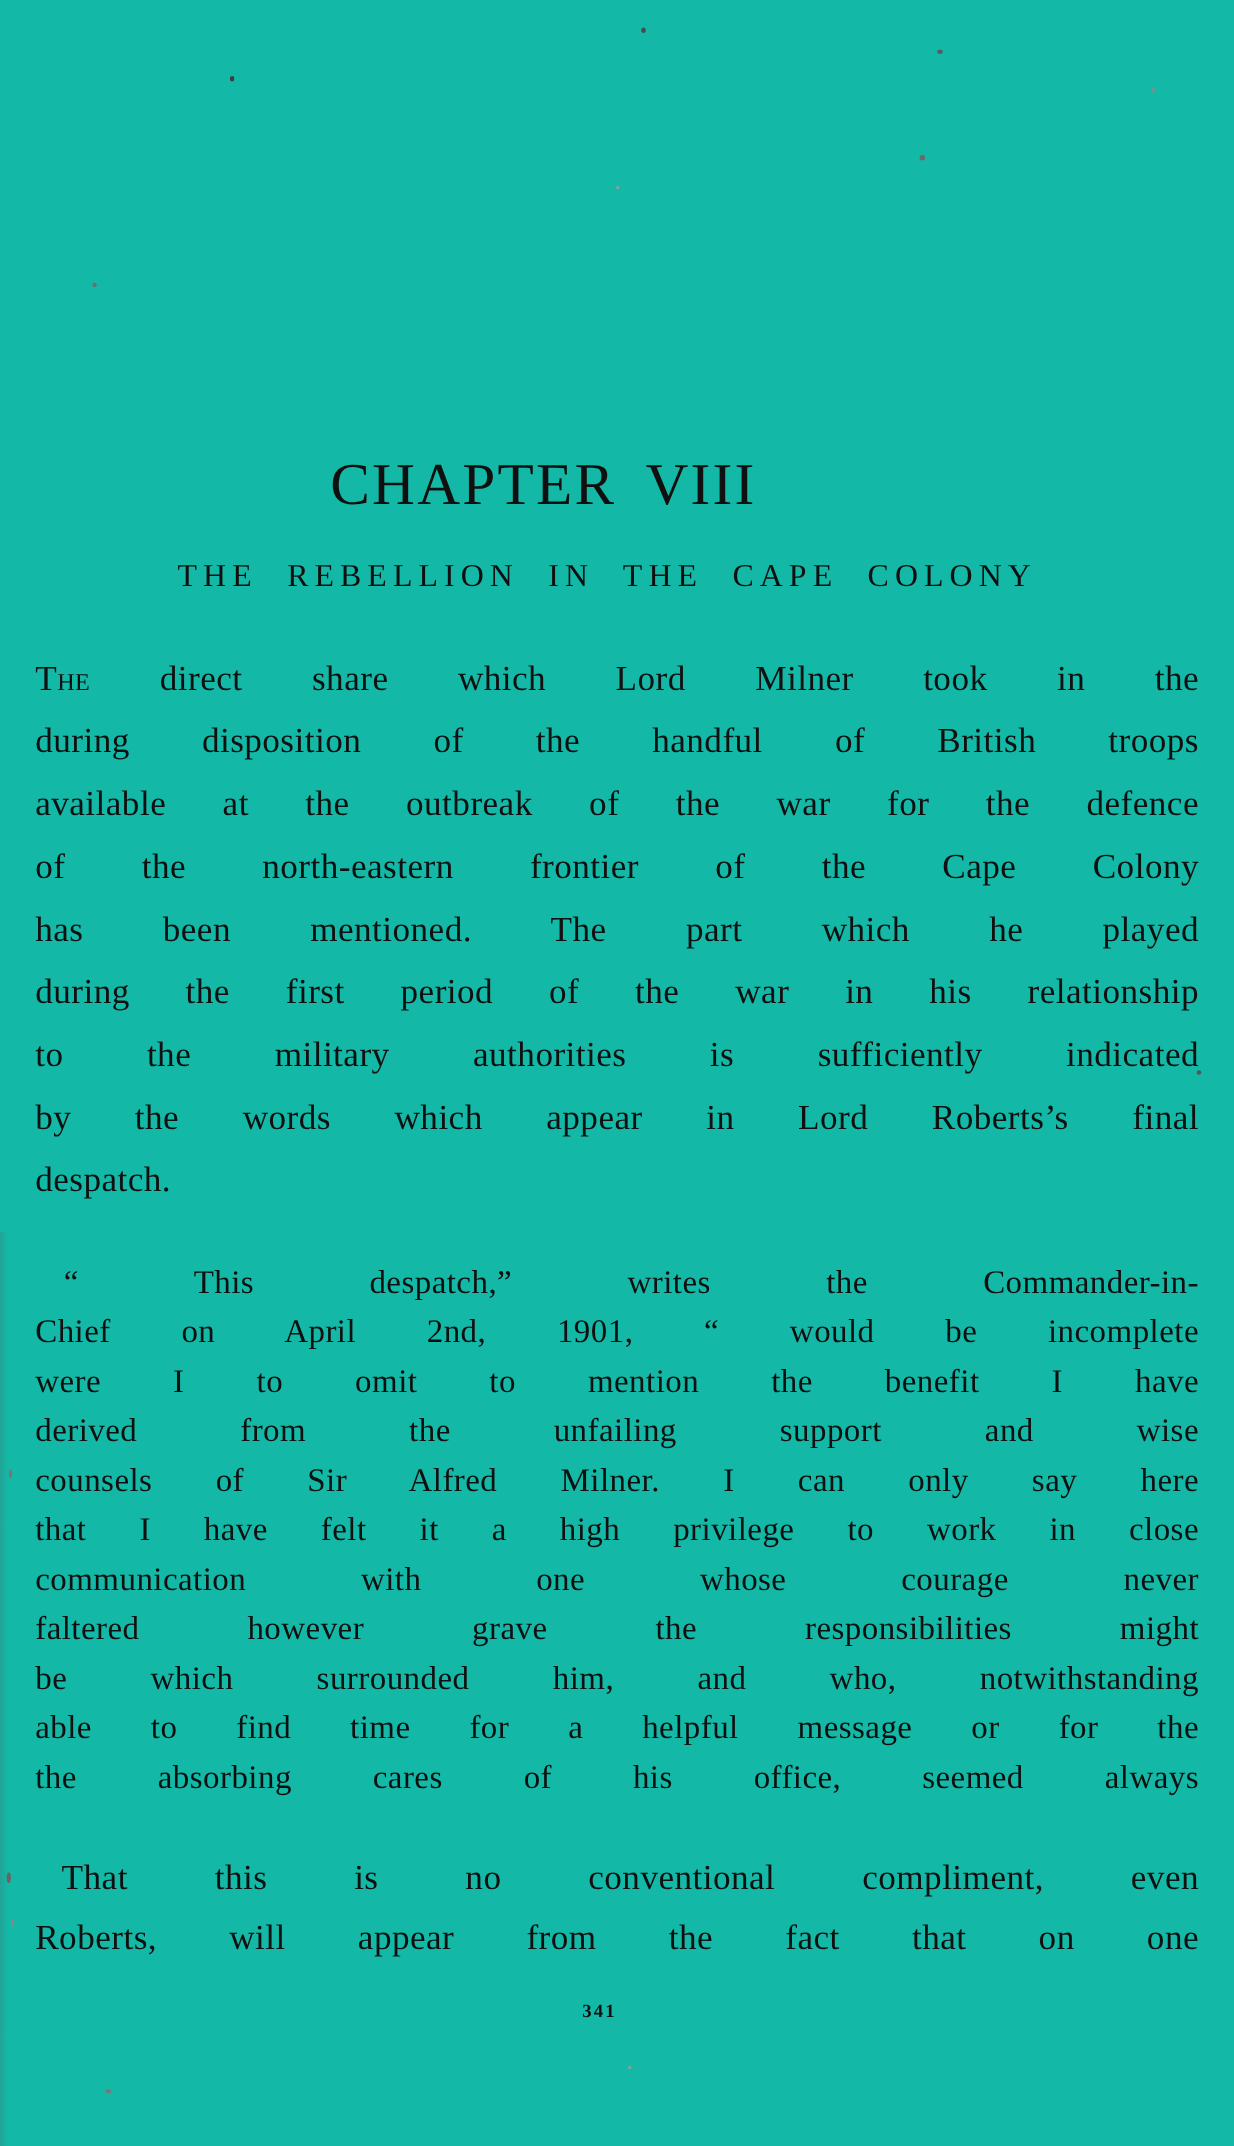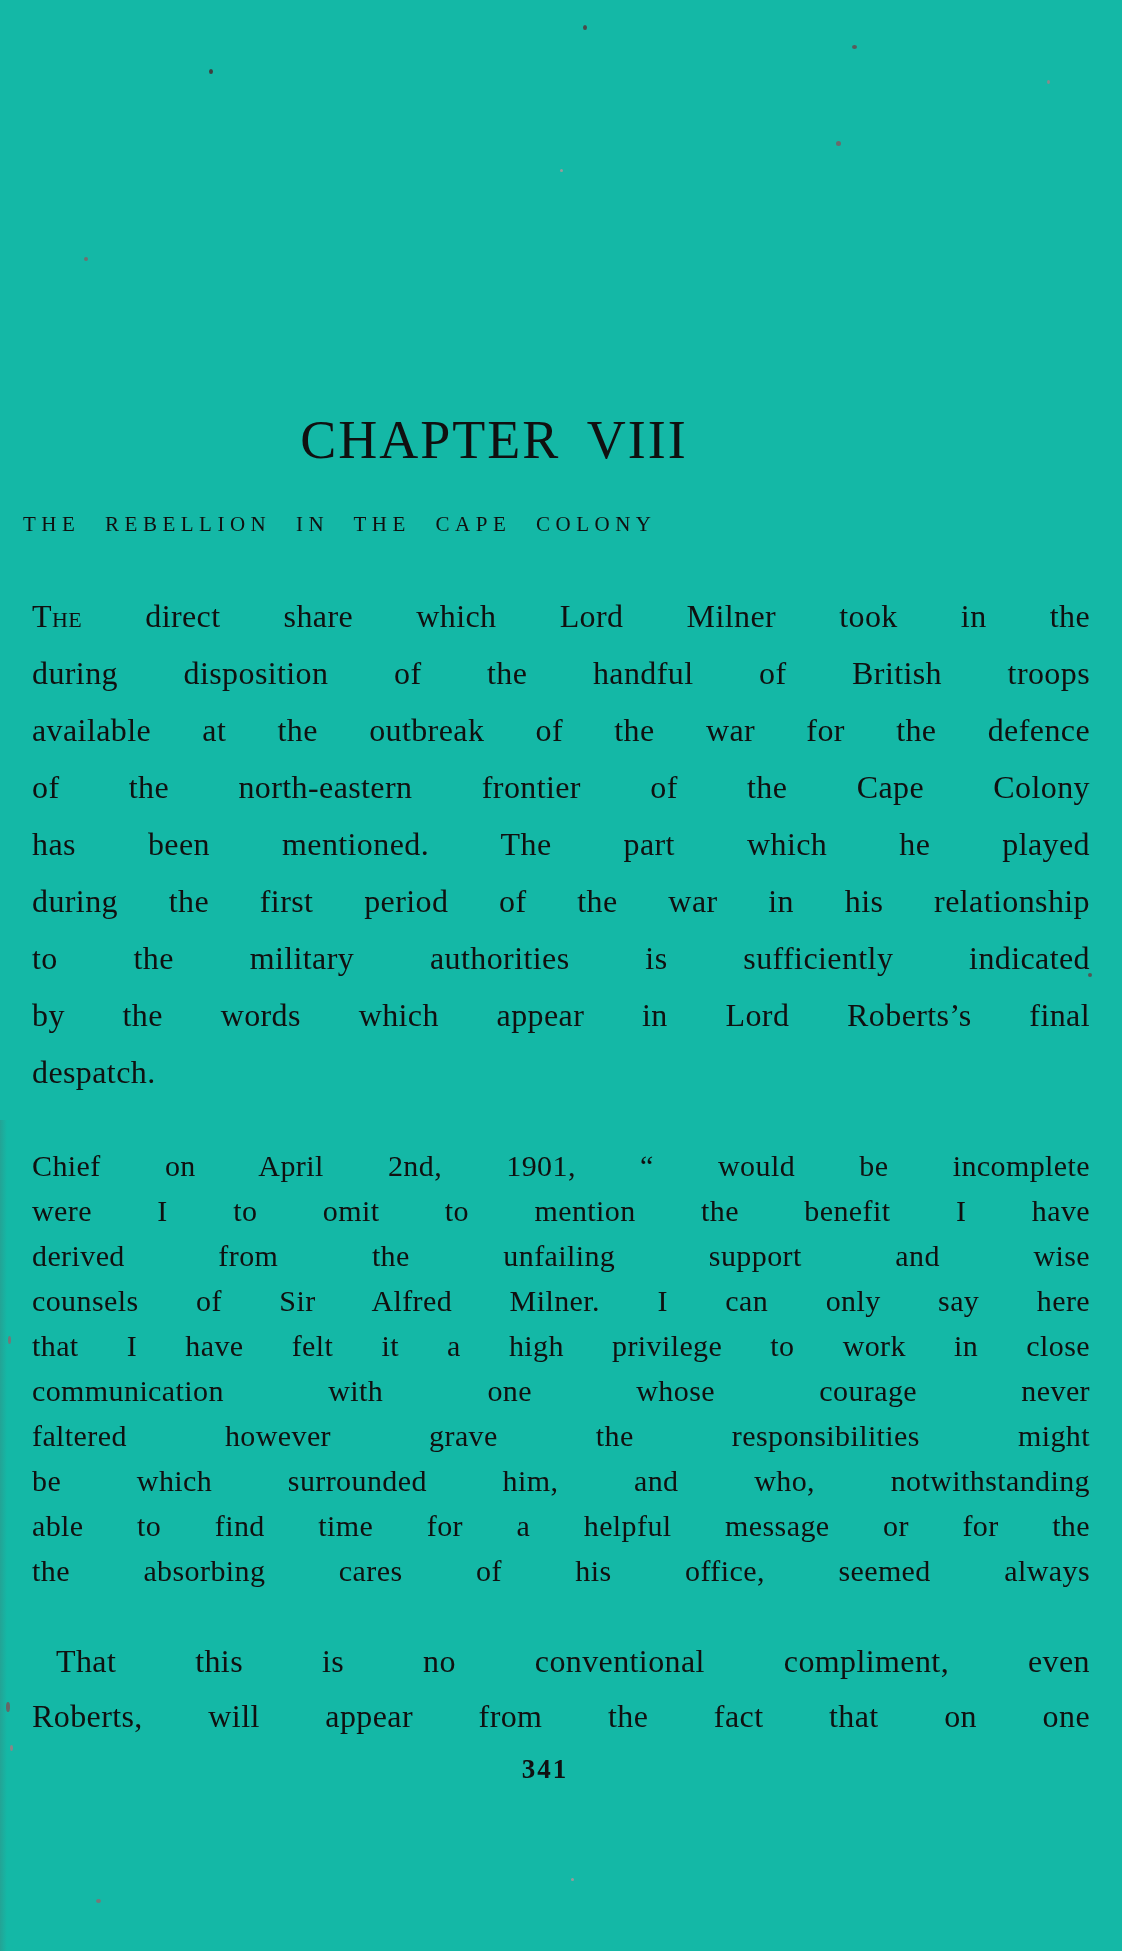--- a/index.html
+++ b/index.html
@@ -19,23 +19,23 @@
   .chapter-title {
     margin-top: 415px;
     text-align: center;
     position: relative; left: -67px;
     font-size: 54px; line-height: 50px;
     font-weight: 400;
     letter-spacing: 2px; word-spacing: 12px;
   }
   .chapter-subtitle {
     margin-top: 44px;
-    text-align: left;
+    text-align: center;
     position: relative; left: -9px;
-    font-size: 21px; line-height: 30px;
+    font-size: 29px; line-height: 30px;
     font-weight: 400;
     letter-spacing: 5.5px; word-spacing: 14px; font-family: Liberation Serif, serif;
   }
 
   .para .line {
     text-align: justify;
     text-align-last: justify;
     letter-spacing: 0.4px;
     white-space: normal;
   }
@@ -44,24 +44,24 @@
   .body-para { font-size: 32px; line-height: 57px; }
   #para1 { margin-top: 49px; }
   .quote-para { font-size: 30px; line-height: 45px; margin-top: 42px; }
   #para3 { margin-top: 41px; line-height: 55px; }
   .line.indent-q { text-indent: 26px; }
   .line.indent-p { text-indent: 24px; }
 
   .lead-caps { font-variant: small-caps; }
 
   .page-number {
-    margin-top: 12px;
+    margin-top: 26px;
     text-align: center;
     position: relative; left: -16px;
-    font-size: 27px; line-height: 27px;
+    font-size: 17px; line-height: 27px;
     font-weight: 600; letter-spacing: 2px;
   }
 
   
   .speck { position: absolute; border-radius: 50%; }
   .s1  { left: 583px;  top: 25px;   width: 4px; height: 5px;  background: #4a4a4a; }
   .s2  { left: 852px;  top: 45px;   width: 5px; height: 4px;  background: #5a5a5a; }
   .s3  { left: 209px;  top: 69px;   width: 4px; height: 5px;  background: #3f3f3f; }
   .s4  { left: 1047px; top: 80px;   width: 3px; height: 4px;  background: #8a8a8a; }
   .s5  { left: 836px;  top: 141px;  width: 5px; height: 5px;  background: #6a6a6a; }
@@ -95,20 +95,21 @@
       <div class="line">available at the outbreak of the war for the defence</div>
       <div class="line">of the north-eastern frontier of the Cape Colony</div>
       <div class="line">has been mentioned.  The part which he played</div>
       <div class="line">during the first period of the war in his relationship</div>
       <div class="line">to the military authorities is sufficiently indicated</div>
       <div class="line">by the words which appear in Lord Roberts’s final</div>
       <div class="line no-just">despatch.</div>
     </div>
 
     <div class="para quote-para">
+      <div class="line indent-q">“ This despatch,” writes the Commander-in-</div>
       <div class="line">Chief on April 2nd, 1901, “ would be incomplete</div>
       <div class="line">were I to omit to mention the benefit I have</div>
       <div class="line">derived from the unfailing support and wise</div>
       <div class="line">counsels of Sir Alfred Milner.  I can only say here</div>
       <div class="line">that I have felt it a high privilege to work in close</div>
       <div class="line">communication with one whose courage never</div>
       <div class="line">faltered however grave the responsibilities might</div>
       <div class="line">be which surrounded him, and who, notwithstanding</div>
       <div class="line">able to find time for a helpful message or for the</div>
       <div class="line">the absorbing cares of his office, seemed always</div>

